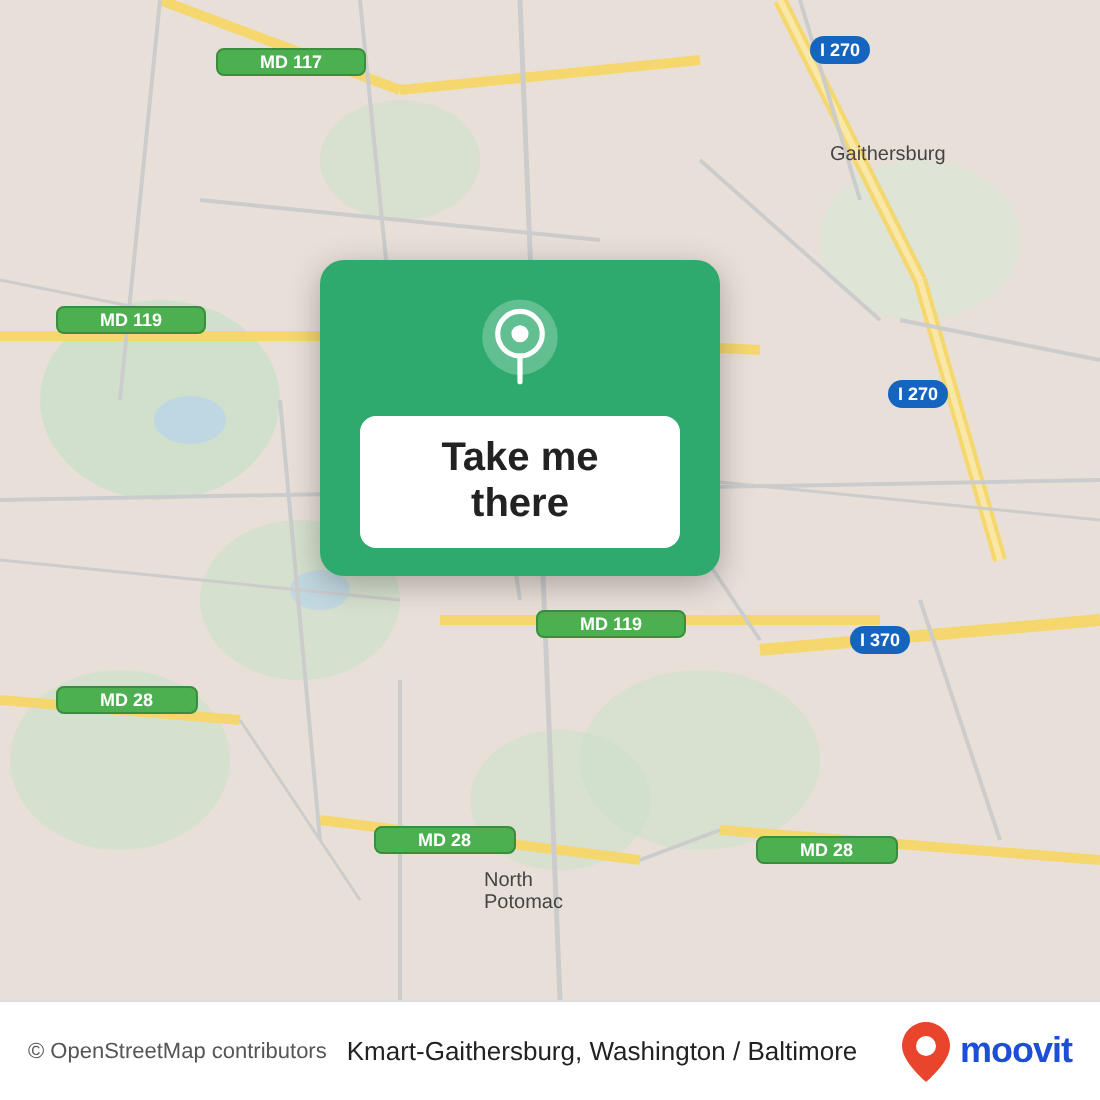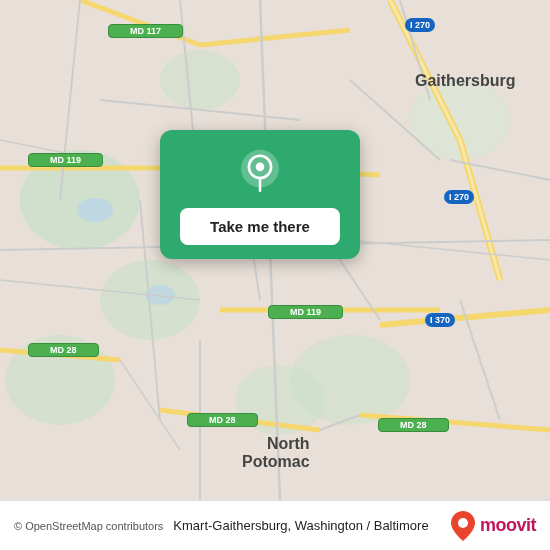--- a/index.html
+++ b/index.html
@@ -48,21 +48,21 @@
       height: 48px;
       margin-bottom: 12px;
     }
 
     #take-me-there-btn {
       background: white;
       color: #222;
       border: none;
       border-radius: 8px;
       padding: 10px 22px;
-      font-size: 15px;
+      font-size: 20px;
       font-weight: 600;
       cursor: pointer;
       width: 100%;
       text-align: center;
     }
 
     
     #bottom-bar {
       width: 550px;
       height: 50px;
@@ -94,21 +94,21 @@
     }
 
     #moovit-pin {
       width: 26px;
       height: 34px;
     }
 
     #moovit-text {
       font-size: 18px;
       font-weight: bold;
-      color: #be185d;
+      color: #1d4ed8;
       letter-spacing: -0.5px;
     }
 
     
     .road-badge {
       position: absolute;
       background: white;
       border: 1.5px solid #aaa;
       border-radius: 4px;
       font-size: 9px;
@@ -133,23 +133,23 @@
       color: white;
       border-radius: 12px;
       font-size: 9px;
       font-weight: bold;
       padding: 2px 5px;
       border: none;
     }
 
     .place-label {
       position: absolute;
-      font-size: 16px;
+      font-size: 10px;
       color: #444;
-      font-weight: 700;
+      font-weight: 400;
       white-space: nowrap;
     }
   </style>
 </head>
 <body>
 
 <div id="map-container">
 
   <svg id="map-svg" viewBox="0 0 550 500" xmlns="http://www.w3.org/2000/svg">
 
@@ -211,21 +211,21 @@
   <div class="highway-badge road-badge" style="left:28px; top:153px;">MD 119</div>
   <div class="road-badge" style="left:306px; top:153px; background:white; border-radius:50%; width:18px; height:18px; display:flex; align-items:center; justify-content:center; font-size:9px; font-weight:bold; padding:0;">3</div>
   <div class="interstate-badge road-badge" style="left:444px; top:190px;">I 270</div>
   <div class="highway-badge road-badge" style="left:268px; top:305px;">MD 119</div>
   <div class="highway-badge road-badge" style="left:28px; top:343px;">MD 28</div>
   <div class="highway-badge road-badge" style="left:187px; top:413px;">MD 28</div>
   <div class="interstate-badge road-badge" style="left:425px; top:313px;text-align:center;">I 370</div>
   <div class="highway-badge road-badge" style="left:378px; top:418px;">MD 28</div>
 
   <div class="place-label" style="left:415px; top:72px;">Gaithersburg</div>
-  <div class="place-label" style="left:242px; top:435px; text-align:right;">North<br>Potomac</div>
+  <div class="place-label" style="left:242px; top:435px; text-align:left;">North<br>Potomac</div>
 
   <div id="popup-card">
     <svg id="popup-pin-icon" viewBox="0 0 48 56" xmlns="http://www.w3.org/2000/svg">
       <circle cx="24" cy="24" r="22" fill="white" opacity="0.25"></circle>
       <circle cx="24" cy="22" r="13" fill="none" stroke="white" stroke-width="3"></circle>
       <circle cx="24" cy="22" r="5" fill="white"></circle>
       <path d="M24 35 Q24 50 24 50" stroke="white" stroke-width="3" fill="none" stroke-linecap="round"></path>
     </svg>
     <button id="take-me-there-btn">Take me there</button>
   </div>

